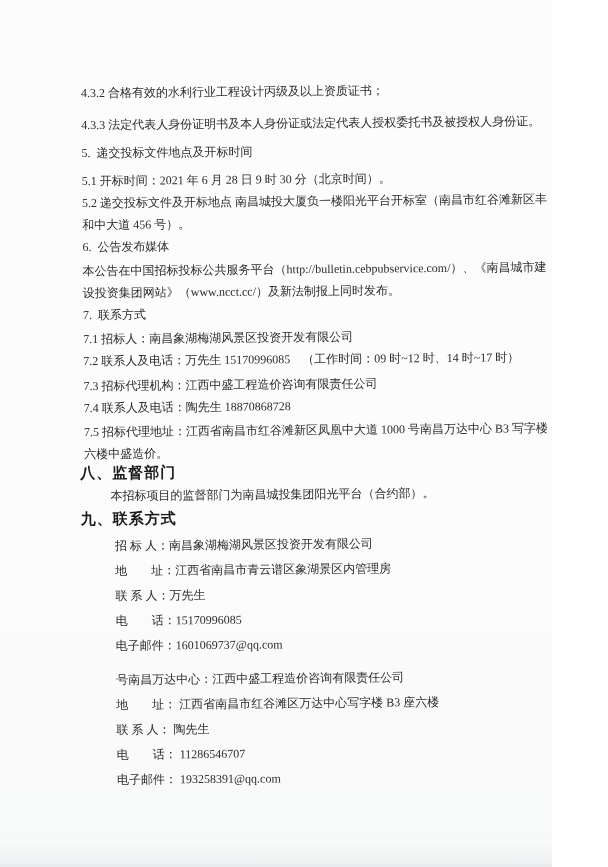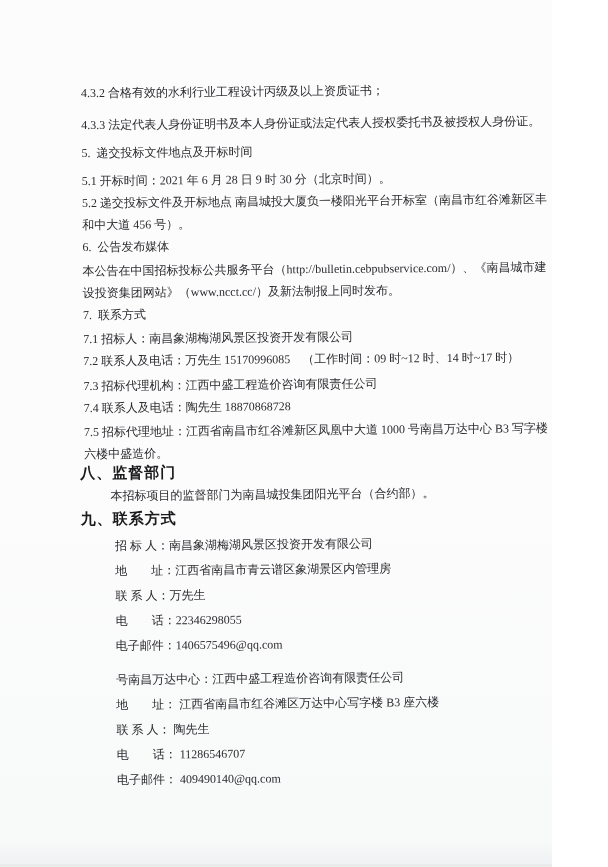--- a/index.html
+++ b/index.html
@@ -83,27 +83,27 @@
 
     <h2 class="heading">八、监督部门</h2>
     <p class="c mb0 indent1">本招标项目的监督部门为南昌城投集团阳光平台（合约部）。</p>
 
     <h2 class="heading h9">九、联系方式</h2>
 
     <div class="contact-block tenderer">
       <div class="row"><span class="lbl">招 标 人：</span><span class="val">南昌象湖梅湖风景区投资开发有限公司</span></div>
       <div class="row"><span class="lbl">地　　址：</span><span class="val">江西省南昌市青云谱区象湖景区内管理房</span></div>
       <div class="row"><span class="lbl">联 系 人：</span><span class="val">万先生</span></div>
-      <div class="row"><span class="lbl">电　　话：</span><span class="val">22346298055</span></div>
-      <div class="row"><span class="lbl">电子邮件：</span><span class="val">1406575496@qq.com</span></div>
+      <div class="row"><span class="lbl">电　　话：</span><span class="val">15170996085</span></div>
+      <div class="row"><span class="lbl">电子邮件：</span><span class="val">1601069737@qq.com</span></div>
     </div>
 
     <div class="contact-block agency">
       <div class="row"><span class="lbl">号南昌万达中心：</span><span class="val">江西中盛工程造价咨询有限责任公司</span></div>
       <div class="row"><span class="lbl">地　　址：</span><span class="val"> 江西省南昌市红谷滩区万达中心写字楼 B3 座六楼</span></div>
       <div class="row"><span class="lbl">联 系 人：</span><span class="val"> 陶先生</span></div>
       <div class="row"><span class="lbl">电　　话：</span><span class="val"> 11286546707</span></div>
-      <div class="row"><span class="lbl">电子邮件：</span><span class="val"> 409490140@qq.com</span></div>
+      <div class="row"><span class="lbl">电子邮件：</span><span class="val"> 193258391@qq.com</span></div>
     </div>
 
   </div>
   <div class="scan-edge"></div>
 </div>
 
 </body></html>

